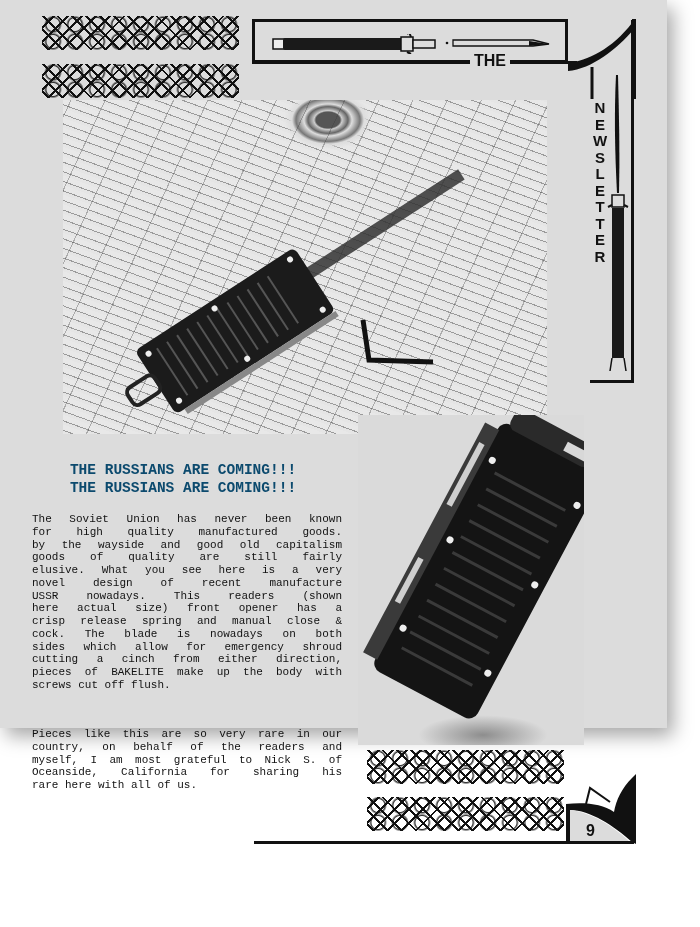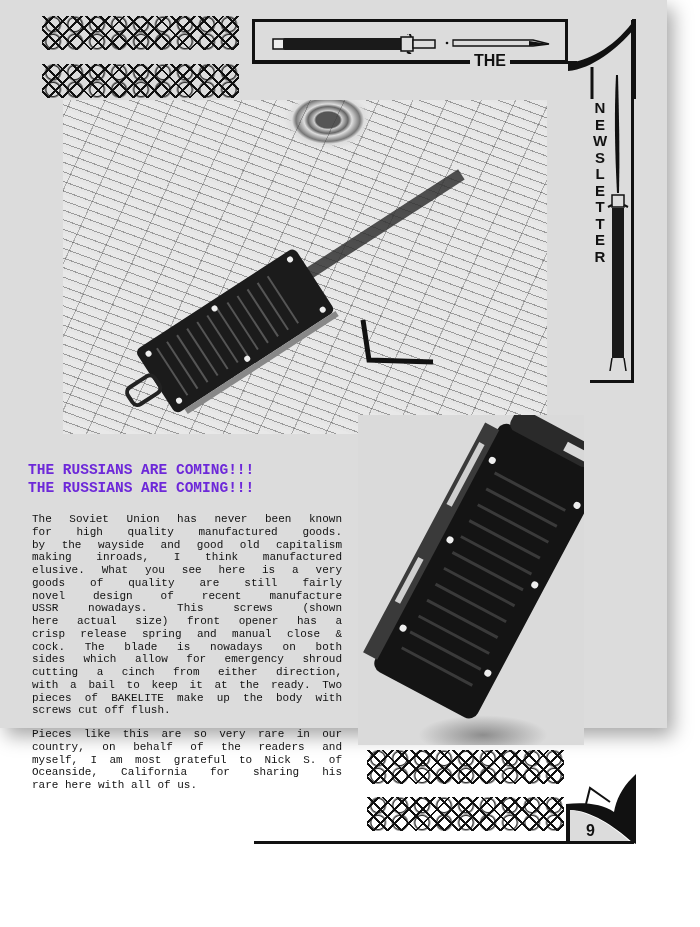--- a/index.html
+++ b/index.html
@@ -72,23 +72,23 @@
       position: absolute; left: 358px; top: 415px; width: 226px; height: 330px;
       background: #dadada; overflow: hidden;
     }
     .photo-2::before {
       content: ""; position: absolute; left: 60px; top: 300px; width: 130px; height: 40px;
       background: radial-gradient(ellipse at center, rgba(90,90,90,0.6), transparent 70%);
     }
 
     
     .headline {
-      position: absolute; left: 28px; top: 461px; width: 310px; text-align: left;
+      position: absolute; left: 28px; top: 461px; width: 310px; text-align: center;
       font-family: "Liberation Mono", "DejaVu Sans Mono", monospace; font-weight: bold;
-      font-size: 14.5px; line-height: 18px; color: #6d28d9;
+      font-size: 14.5px; line-height: 18px; color: #0c4a6e;
     }
     .body-text {
       position: absolute; left: 32px; width: 310px;
       font-family: "Liberation Mono", "DejaVu Sans Mono", monospace;
       font-size: 11px; line-height: 12.75px; color: #111; text-align: justify;
       text-align-last: left; white-space: normal;
     }
     .p1 { top: 513px; }
     .p2 { top: 728px; }
     .p-line { display: block; text-align: justify; text-align-last: justify; }
@@ -220,31 +220,29 @@
 
   <div class="headline">
     <div>THE RUSSIANS ARE COMING!!!</div>
     <div>THE RUSSIANS ARE COMING!!!</div>
   </div>
 
   <div class="body-text p1">
     <span class="p-line">The Soviet Union has never been known</span>
     <span class="p-line">for high quality manufactured goods.</span>
     <span class="p-line">by the wayside and good old capitalism</span>
-    <span class="p-line">making inroads, I think manufactured</span>
+    <span class="p-line">goods of quality are still fairly</span>
     <span class="p-line">elusive. What you see here is a very</span>
-    <span class="p-line">goods of quality are still fairly</span>
     <span class="p-line">novel design of recent manufacture</span>
-    <span class="p-line">USSR nowadays. This screws (shown</span>
+    <span class="p-line">USSR nowadays. This readers (shown</span>
     <span class="p-line">here actual size) front opener has a</span>
     <span class="p-line">crisp release spring and manual close &amp;</span>
     <span class="p-line">cock. The blade is nowadays on both</span>
     <span class="p-line">sides which allow for emergency shroud</span>
     <span class="p-line">cutting a cinch from either direction,</span>
-    <span class="p-line">with a bail to keep it at the ready. Two</span>
     <span class="p-line">pieces of BAKELITE make up the body with</span>
     <span class="p-line last">screws cut off flush.</span>
   </div>
 
   <div class="body-text p2">
     <span class="p-line">Pieces like this are so very rare in our</span>
     <span class="p-line">country, on behalf of the readers and</span>
     <span class="p-line">myself, I am most grateful to Nick S. of</span>
     <span class="p-line">Oceanside, California for sharing his</span>
     <span class="p-line last">rare here with all of us.</span>

